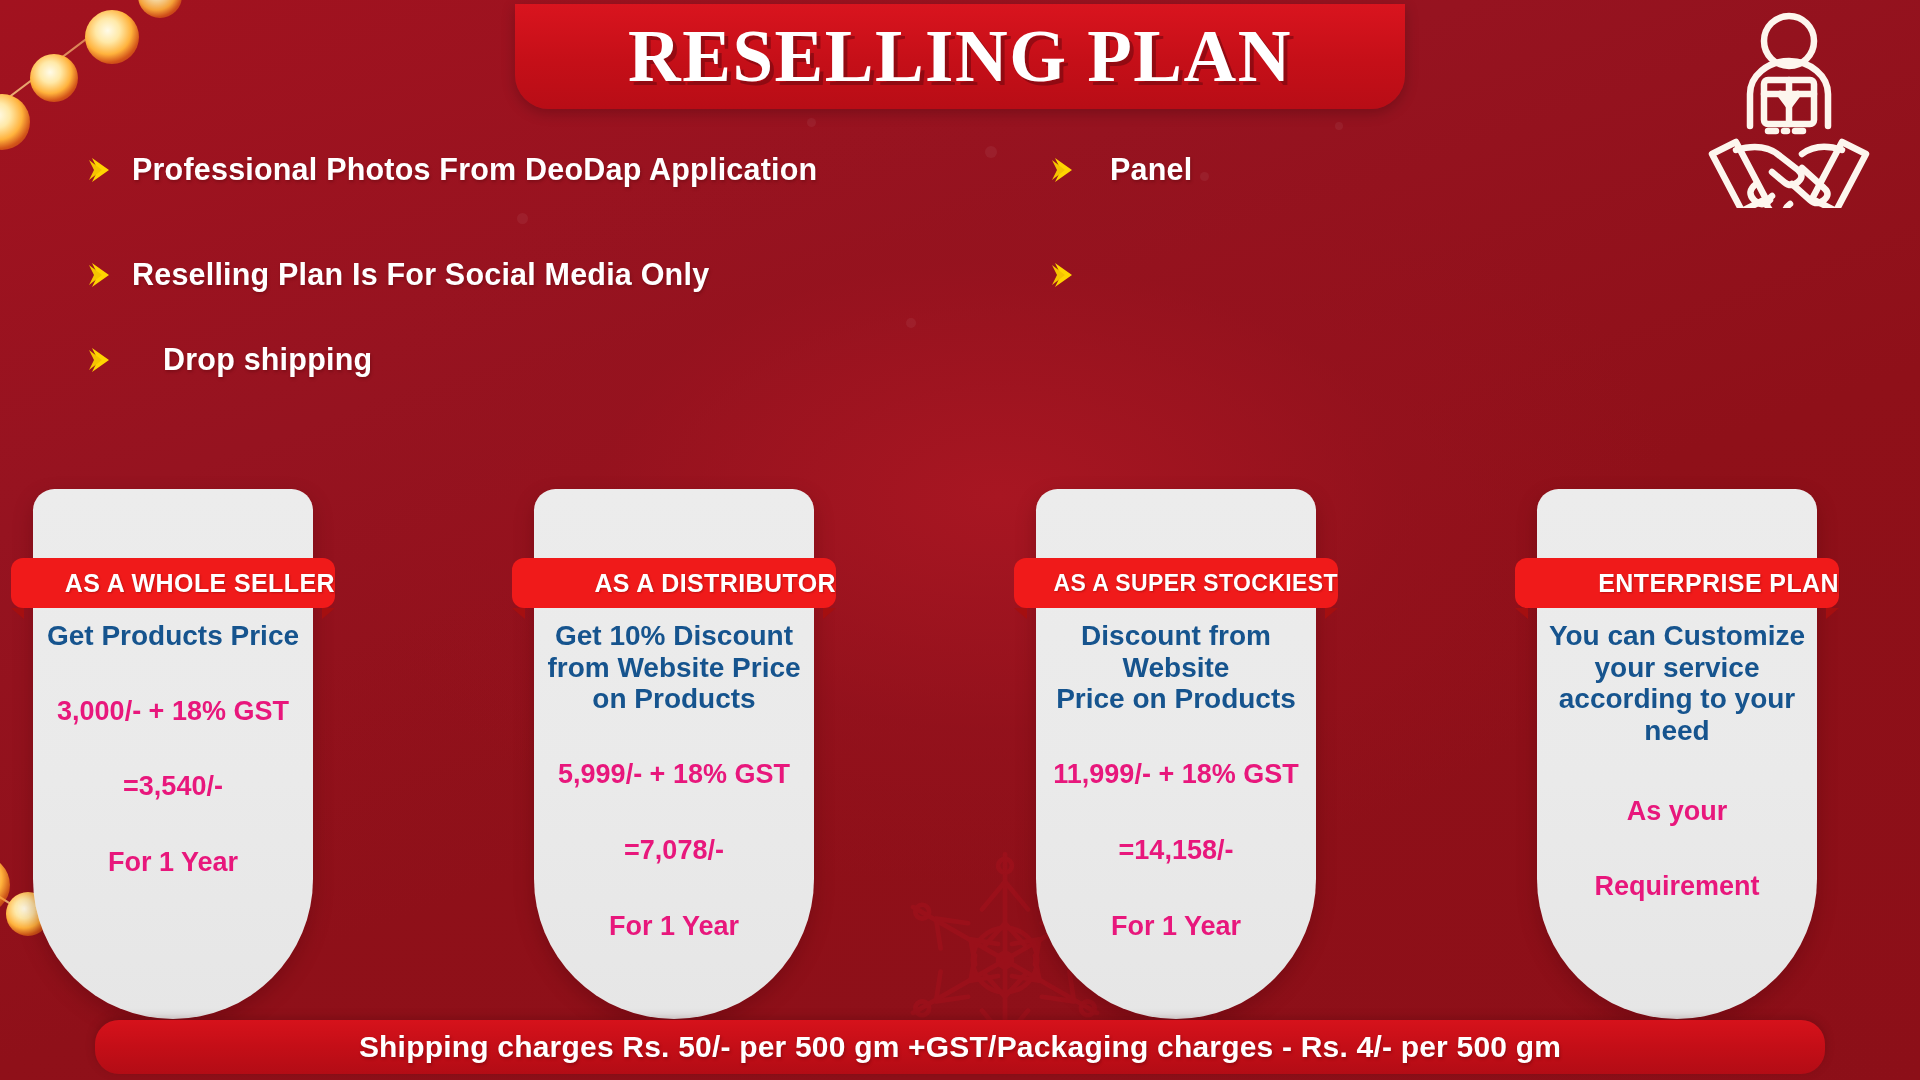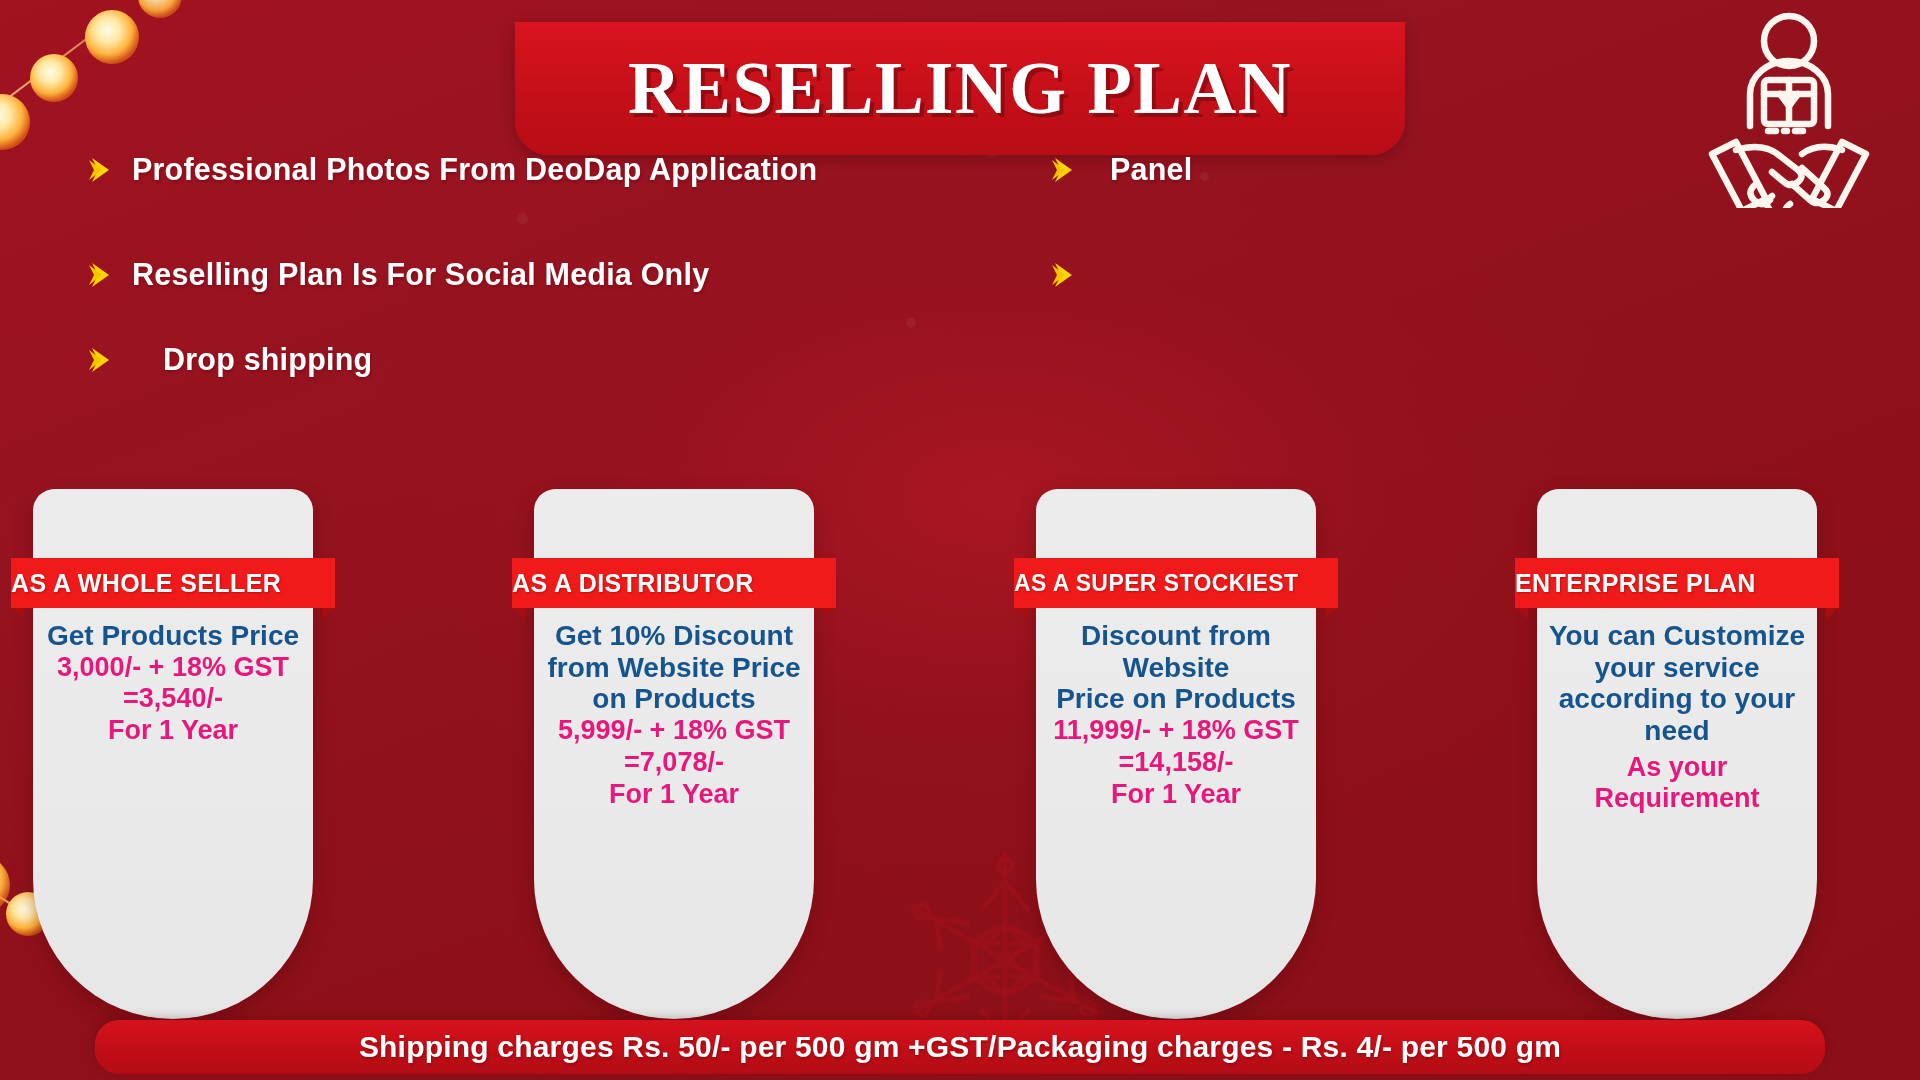--- a/index.html
+++ b/index.html
@@ -25,26 +25,25 @@
   .lights{position:absolute;pointer-events:none;}
   .bulb{position:absolute;border-radius:50%;
     background:radial-gradient(circle at 42% 38%, #fffbe8 0%, #ffe9a8 26%, #ffb23c 52%, rgba(255,140,20,.55) 70%, rgba(255,110,0,0) 100%);
     filter:blur(.3px);}
   .wire{position:absolute;height:2px;background:linear-gradient(90deg,rgba(255,214,140,.85),rgba(255,196,110,.55));transform-origin:0 50%;border-radius:2px;}
 
   .blob{position:absolute;border-radius:50%;background:rgba(255,255,255,.055);}
 
   
   #title-pill{
-    position:absolute;left:515px;top:4px;width:890px;height:133px;
+    position:absolute;left:515px;top:4px;width:890px;height:105px;
     background:linear-gradient(180deg,#d9141e 0%, #c50f18 55%, #b80d16 100%);
     border-radius:0 0 34px 34px;
     display:flex;align-items:center;justify-content:center;
     box-shadow:0 4px 14px rgba(0,0,0,.22);
-    margin-top:18px;
   }
   #title-pill .t{
     font-family:"Liberation Serif",serif;font-weight:bold;
     font-size:73px;letter-spacing:1.5px;color:#ffffff;
     text-shadow:4px 4px 0 rgba(105,8,14,.55);
     line-height:1;white-space:nowrap;
   }
 
   
   #handshake-icon{position:absolute;right:42px;top:8px;width:178px;height:200px;}
@@ -65,37 +64,38 @@
   .card{position:absolute;top:0;}
   .card-body{
     position:absolute;left:0;top:0;width:100%;height:530px;
     background:linear-gradient(180deg,#ececec 0%,#eaeaea 55%,#e6e6e6 100%);
     border-radius:26px 26px 170px 170px;
     box-shadow:0 8px 20px rgba(70,4,10,.30);
   }
   .ribbon{
     position:absolute;left:-22px;width:calc(100% + 44px);height:50px;top:69px;
     background:#f01a1a;
-    display:flex;align-items:center;justify-content:flex-start;
+    display:flex;align-items:center;justify-content:flex-end;
     box-shadow:0 5px 0 rgba(161,14,14,.0);
+    border-radius:12px;
   }
   .ribbon:before,.ribbon:after{
     content:"";position:absolute;top:50px;width:13px;height:11px;background:#a50f10;
   }
   .ribbon:before{left:0;clip-path:polygon(0 0,100% 0,100% 100%);}
   .ribbon:after{right:0;clip-path:polygon(0 0,100% 0,0 100%);}
   .ribbon span{
     color:#fff;font-weight:bold;font-size:25px;letter-spacing:.4px;white-space:nowrap;
     text-shadow:1px 1px 2px rgba(110,6,6,.4);
   }
   .card-content{
     position:absolute;left:10px;right:10px;top:131px;text-align:center;
   }
   .line-blue{color:#16548e;font-weight:bold;font-size:28px;line-height:1.13;}
-  .line-pink{color:#e8177c;font-weight:bold;font-size:27px;line-height:1.18;}
+  .line-pink{color:#e8177c;font-weight:bold;font-size:27px;line-height:1.18;margin-top:44px;}
   .gap{height:5px;}
 
   
   #footer-bar{
     position:absolute;left:95px;bottom:6px;width:1730px;height:54px;
     background:linear-gradient(180deg,#d6121b 0%,#c40e17 50%,#b30c15 100%);
     border-radius:24px;
     display:flex;align-items:center;justify-content:center;
     box-shadow:0 -2px 10px rgba(60,3,8,.25);
     overflow:hidden;

